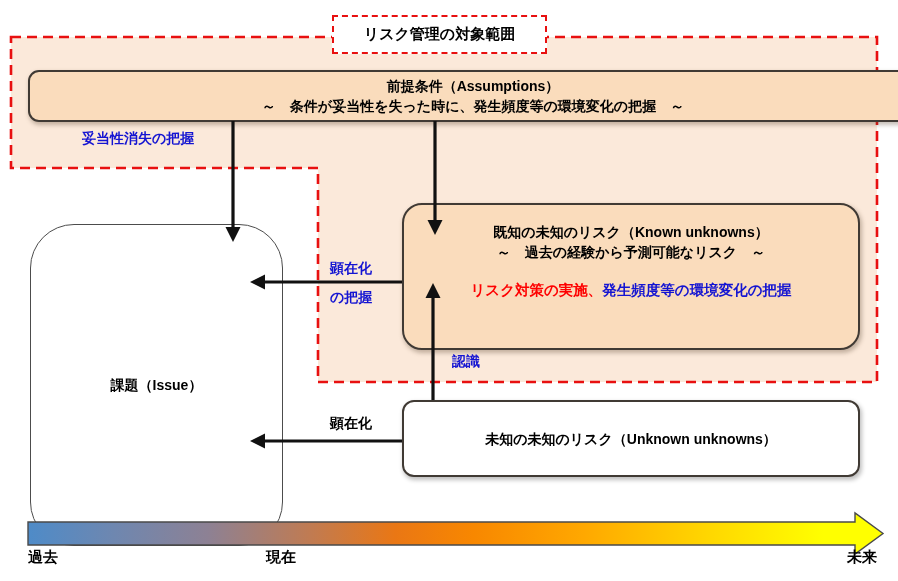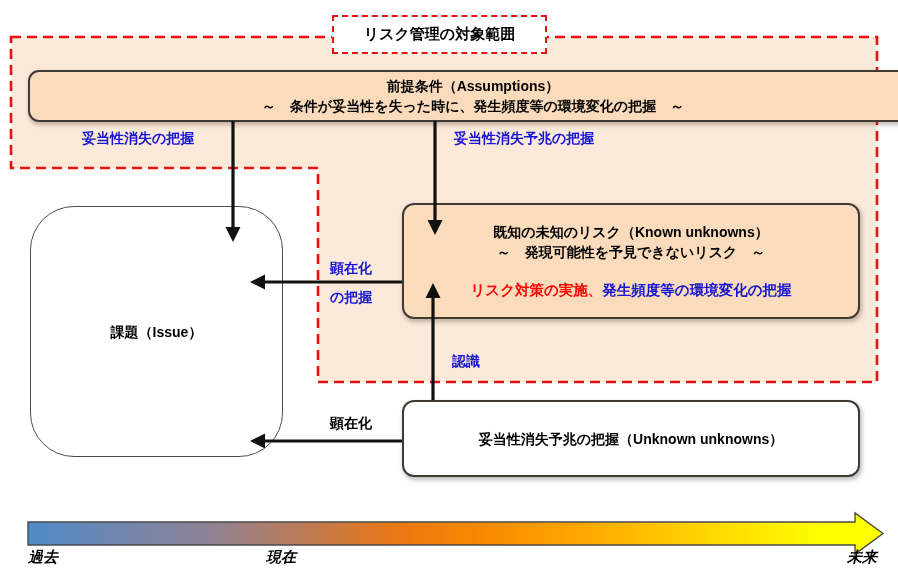--- a/index.html
+++ b/index.html
@@ -22,47 +22,47 @@
   svg{display:block;}
   .pe-none{pointer-events:none;}
 
   .box{position:absolute;box-sizing:border-box;display:flex;flex-direction:column;
        align-items:center;justify-content:center;text-align:center;color:#000;}
   .peach{background:var(--box-fill);border:2px solid var(--box-border);
          box-shadow:1.5px 2.5px 4px rgba(90,70,50,.35);}
   .boxtext{font-size:14px;font-weight:bold;line-height:20px;white-space:nowrap;}
 
   .assumptions-box{left:28px;top:70px;width:890px;height:52px;border-radius:11px;z-index:2;}
-  .known-box{left:402px;top:203px;width:458px;height:116px;border-radius:12px;z-index:2;
+  .known-box{left:402px;top:203px;width:458px;height:147px;border-radius:20px;z-index:2;
              justify-content:flex-start;padding-top:17px;}
   .known-action{margin-top:19px;font-size:14.5px;font-weight:bold;white-space:nowrap;}
   .known-action .red{color:var(--action-red);}
   .known-action .blue{color:var(--label-blue);}
-  .issue-box{left:30px;top:206px;width:253px;height:251px;border-radius:44px;z-index:1;
+  .issue-box{left:30px;top:224px;width:253px;height:322px;border-radius:44px;z-index:1;
              background:#ffffff;border:1.6px solid #4c4c4c;}
   .unknown-box{left:402px;top:400px;width:458px;height:77px;border-radius:12px;z-index:2;
                background:#ffffff;border:2px solid var(--box-border);
                box-shadow:1.5px 2.5px 4px rgba(0,0,0,.25);}
 
   .title-box{position:absolute;left:332px;top:15px;width:215px;height:39px;z-index:4;
              background:#ffffff;border:2.4px dashed var(--dashed-red);box-sizing:border-box;
              display:flex;align-items:center;justify-content:center;}
   .title-box span{font-size:15px;font-weight:bold;color:#000;white-space:nowrap;}
 
   .flabel{position:absolute;z-index:5;font-size:14px;font-weight:bold;
           color:var(--label-blue);white-space:nowrap;}
   .flabel.black{color:#000;}
   .lbl-validity-loss{left:82px;top:130px;}
   .lbl-validity-sign{left:454px;top:130px;}
   .lbl-manifest-grasp{left:330px;top:254px;line-height:29px;}
   .lbl-recognition{left:452px;top:353px;}
   .lbl-manifest{left:330px;top:415px;}
 
   .timeline{position:absolute;left:24px;top:510px;z-index:2;}
-  .tl-label{position:absolute;z-index:3;font-size:15px;font-weight:bold;color:#000;white-space:nowrap;font-style:italic;}
+  .tl-label{position:absolute;z-index:3;font-size:15px;font-weight:bold;color:#000;white-space:nowrap;}
   .tl-past{left:28px;top:548px;}
   .tl-present{left:266px;top:548px;text-align:center;}
   .tl-future{left:847px;top:548px;}
 </style>
 </head>
 <body>
 
 <div class="canvas">
 
   <svg class="layer pe-none" style="z-index:0" viewBox="0 0 898 581">
@@ -73,32 +73,32 @@
     <span>リスク管理の対象範囲</span>
   </div>
 
   <div class="box peach assumptions-box">
     <div class="boxtext">前提条件（Assumptions）</div>
     <div class="boxtext">～　条件が妥当性を失った時に、発生頻度等の環境変化の把握　～</div>
   </div>
 
   <div class="box peach known-box">
     <div class="boxtext">既知の未知のリスク（Known unknowns）</div>
-    <div class="boxtext">～　発現可能性を予見できないリスク　～</div>
+    <div class="boxtext">～　過去の経験から予測可能なリスク　～</div>
     <div class="known-action">
       <span class="red">リスク対策の実施、</span><span class="blue">発生頻度等の環境変化の把握</span>
     </div>
   </div>
 
   <div class="box issue-box">
     <div class="boxtext">課題（Issue）</div>
   </div>
 
   <div class="box unknown-box">
-    <div class="boxtext">妥当性消失予兆の把握（Unknown unknowns）</div>
+    <div class="boxtext">未知の未知のリスク（Unknown unknowns）</div>
   </div>
 
   <svg class="layer pe-none" style="z-index:3" viewBox="0 0 898 581">
     <g stroke="var(--arrow-black)" stroke-width="3.2" fill="var(--arrow-black)">
       <g>
         <line x1="233" y1="121" x2="233" y2="228"></line>
         <polygon points="225.5,227 240.5,227 233,242" stroke="none"></polygon>
       </g>
       <g>
         <line x1="435" y1="121" x2="435" y2="221"></line>
@@ -113,21 +113,20 @@
         <polygon points="425.5,298 440.5,298 433,283" stroke="none"></polygon>
       </g>
       <g>
         <line x1="402" y1="441" x2="264" y2="441"></line>
         <polygon points="265,433.5 265,448.5 250,441" stroke="none"></polygon>
       </g>
     </g>
   </svg>
 
   <div class="flabel lbl-validity-loss">妥当性消失の把握</div>
-  <div class="flabel lbl-validity-sign">妥当性消失予兆の把握</div>
   <div class="flabel lbl-manifest-grasp">
     <div>顕在化</div>
     <div>の把握</div>
   </div>
   <div class="flabel lbl-recognition">認識</div>
   <div class="flabel black lbl-manifest">顕在化</div>
 
   <svg class="timeline" width="864" height="48" viewBox="0 0 864 48">
     <defs>
       <linearGradient id="tlgrad" x1="0" y1="0" x2="1" y2="0">

